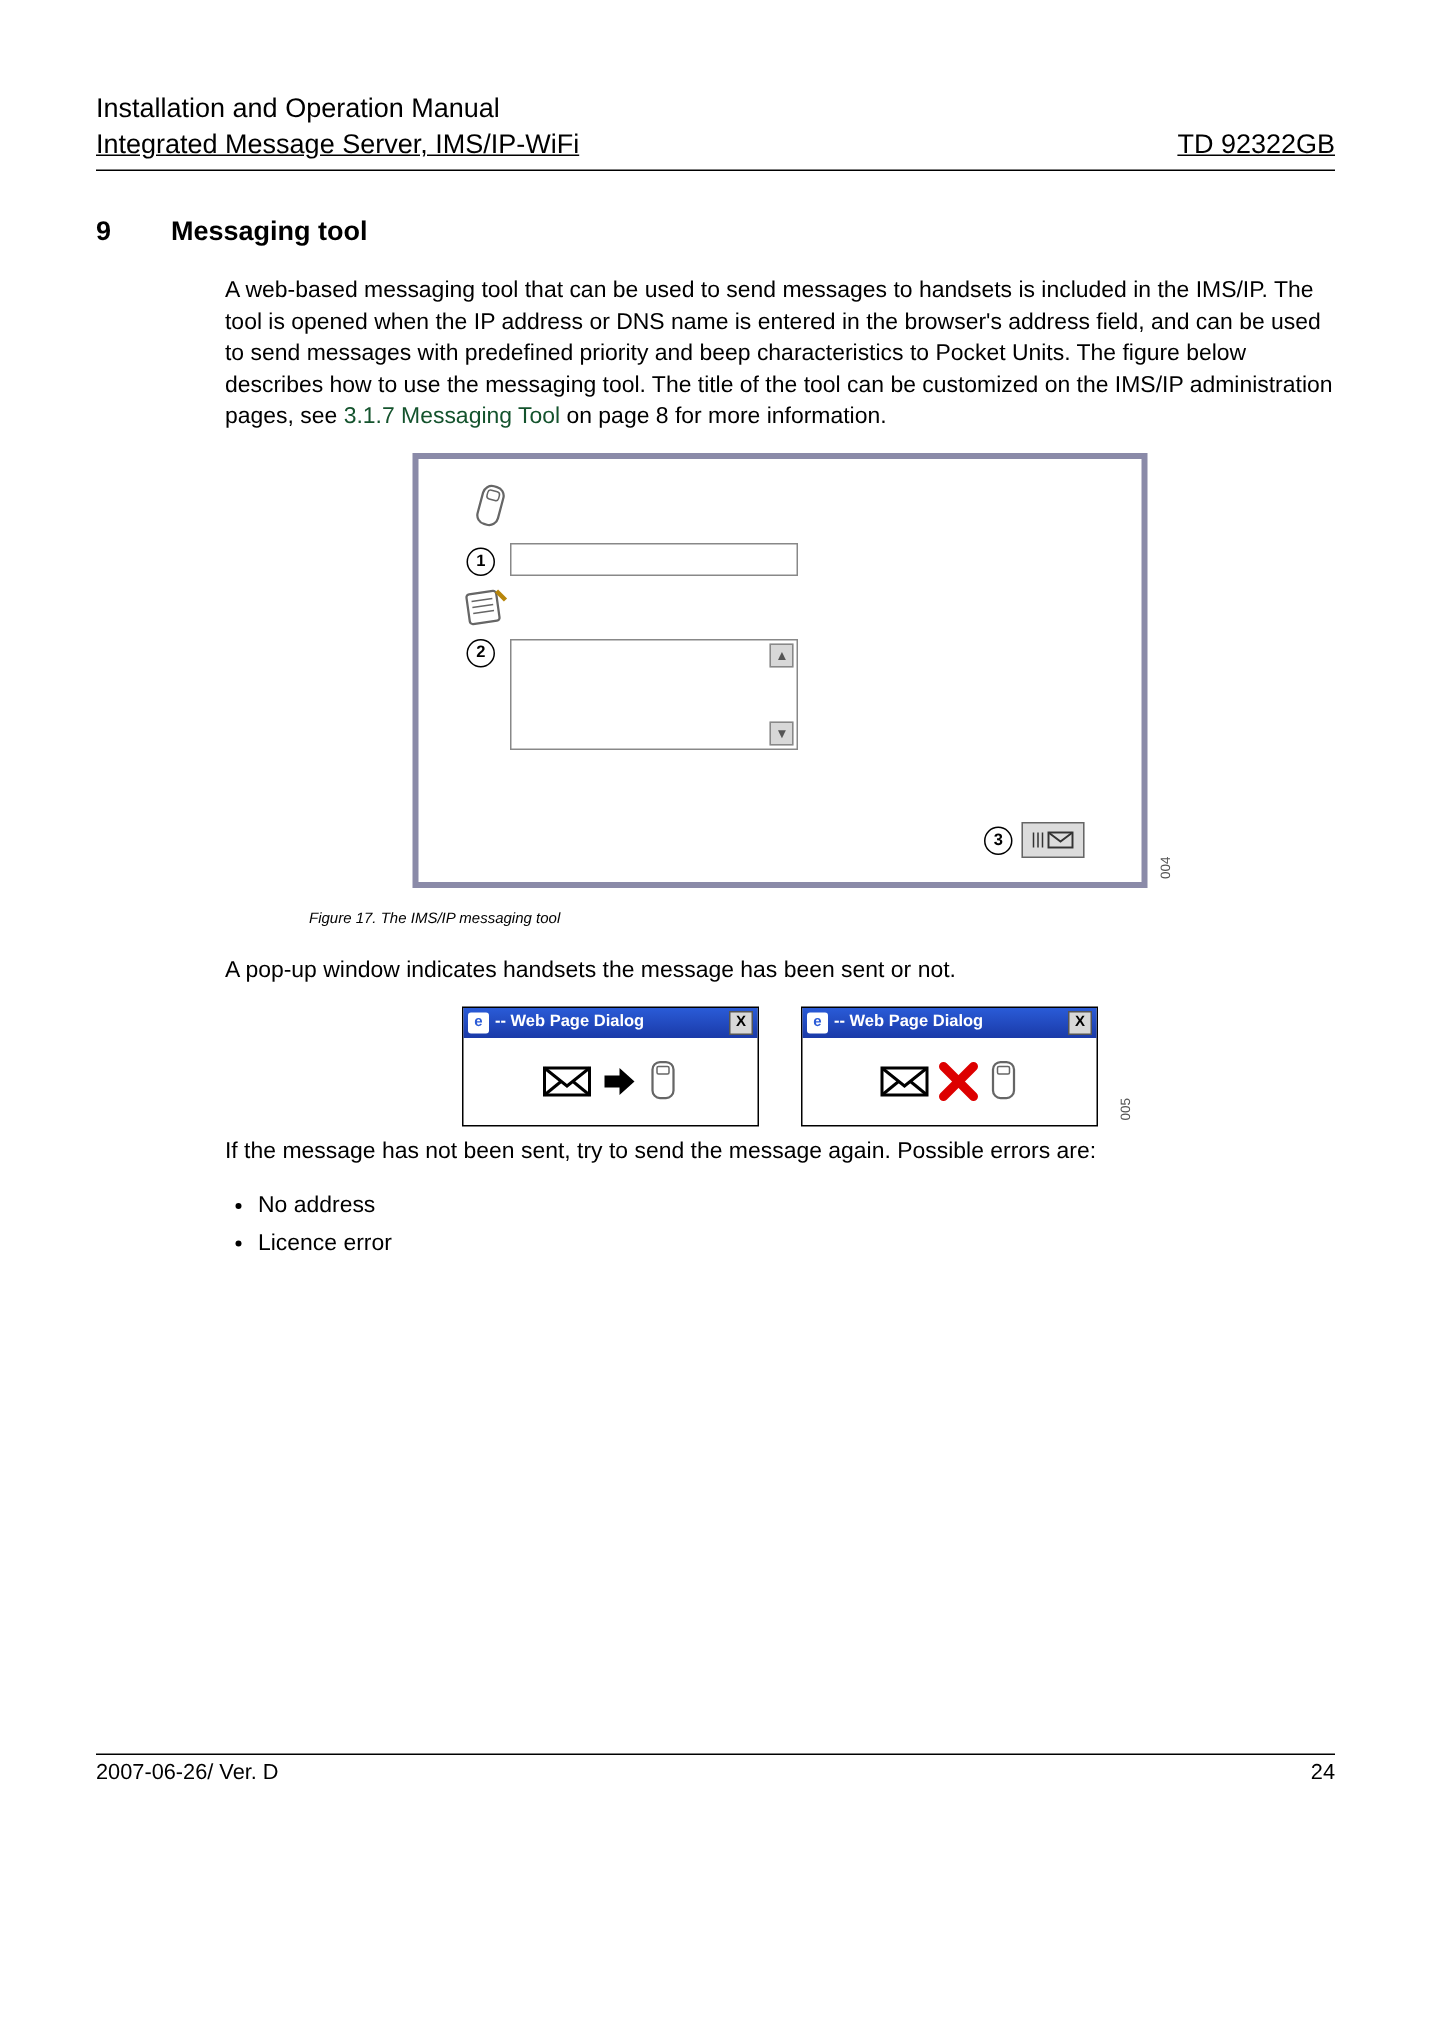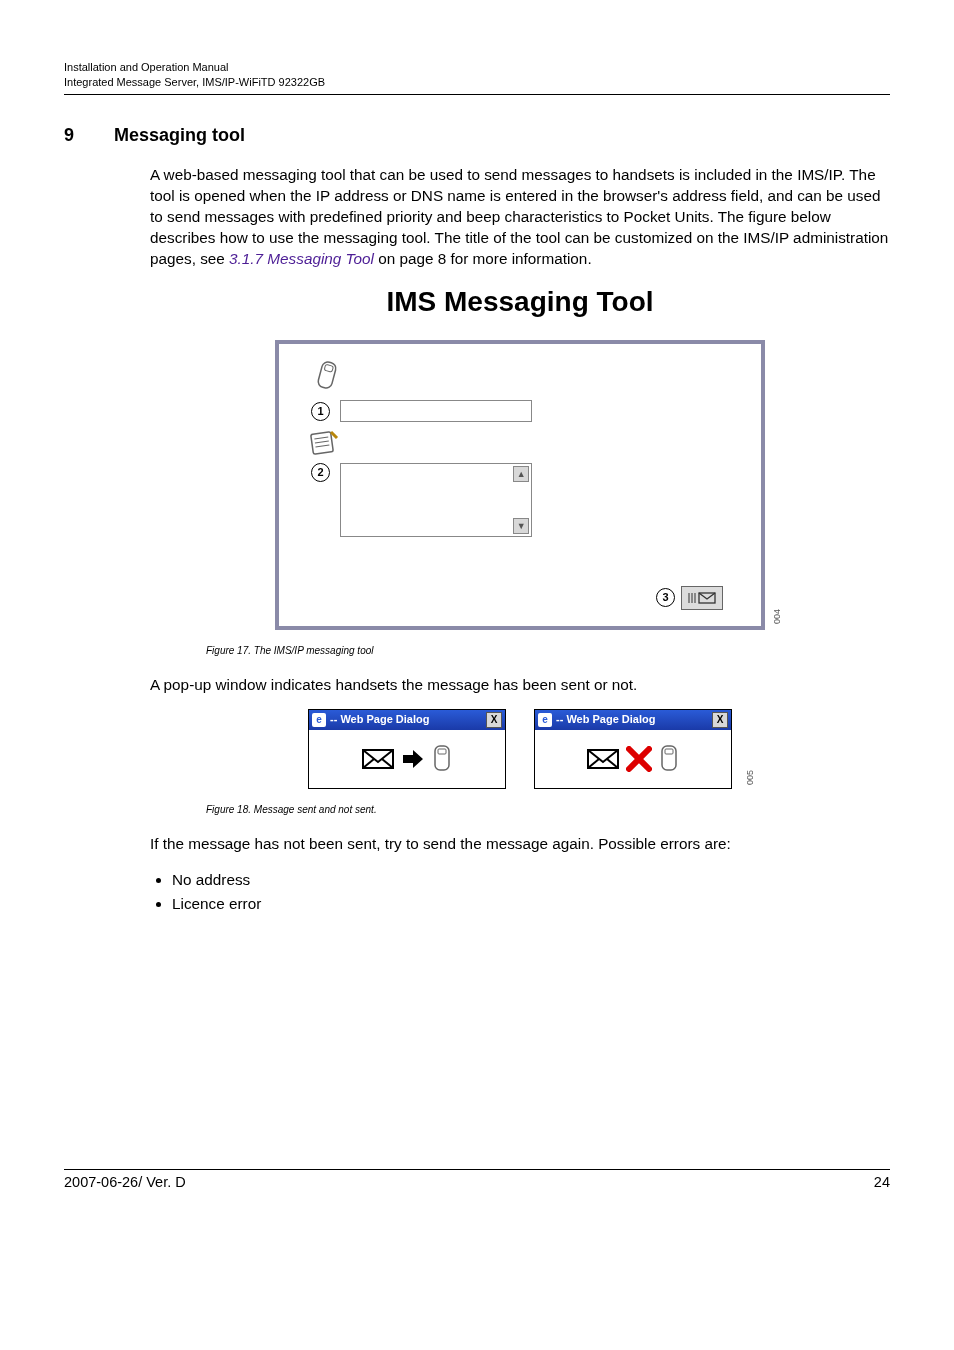--- a/index.html
+++ b/index.html
@@ -11,46 +11,48 @@
     color: #000;
     width: 954px;
   }
   .page {
     padding: 60px 64px 40px 64px;
     min-height: 1230px;
     position: relative;
     box-sizing: border-box;
   }
   .hdr {
-    font-size: 11px;
+    font-size: 18px;
     line-height: 1.35;
   }
   .hdr-row {
     display: flex;
+    justify-content: space-between;
+    text-decoration: underline;
   }
   .rule {
     border: none;
     border-top: 1.5px solid #000;
     margin: 4px 0 30px 0;
   }
   .section-head {
     display: flex;
     font-weight: 700;
     font-size: 18px;
     margin-bottom: 18px;
   }
   .section-num { width: 50px; }
   .body-col {
     margin-left: 86px;
     margin-right: 0;
     font-size: 15.3px;
     line-height: 1.38;
   }
   .body-col p { margin: 0 0 14px 0; }
-  .link { color: #4c1d95; font-style: italic; }
+  .link { color: #14532d; }
   .fig-title {
     text-align: center;
     font-family: Arial, sans-serif;
     font-weight: 700;
     font-size: 28px;
     margin: 12px 0 18px 0;
   }
   .fig17-wrap {
     margin: 0 auto;
     width: 490px;
@@ -219,21 +221,20 @@
   <div class="section-head">
     <span class="section-num">9</span>
     <span>Messaging tool</span>
   </div>
 
   <div class="body-col">
     <p>
       <span>A web-based messaging tool that can be used to send messages to handsets is included in the IMS/IP. The tool is opened when the IP address or DNS name is entered in the browser's address field, and can be used to send messages with predefined priority and beep characteristics to Pocket Units. The figure below describes how to use the messaging tool. The title of the tool can be customized on the IMS/IP administration pages, see </span><span class="link">3.1.7 Messaging Tool</span><span> on page 8 for more information.</span>
     </p>
 
-    <div class="fig-title">IMS Messaging Tool</div>
 
     <div class="fig17-wrap">
       <div class="tool-frame">
 
         <div class="phone-ico">
           <svg width="28" height="34" viewBox="0 0 28 34">
             <rect x="7" y="2" width="14" height="26" rx="6" ry="6" fill="none" stroke="#666" stroke-width="1.5" transform="rotate(15 14 15)"></rect>
             <rect x="10" y="5" width="8" height="6" rx="2" fill="none" stroke="#666" stroke-width="1" transform="rotate(15 14 15)"></rect>
           </svg>
         </div>
@@ -325,21 +326,20 @@
           </svg>
           <svg width="22" height="30" viewBox="0 0 22 30">
             <rect x="4" y="2" width="14" height="24" rx="5" fill="none" stroke="#666" stroke-width="1.5"></rect>
             <rect x="7" y="5" width="8" height="5" rx="1" fill="none" stroke="#666" stroke-width="1"></rect>
           </svg>
         </div>
       </div>
       <span class="img-id2">005</span>
     </div>
 
-    <div class="caption">Figure 18. Message sent and not sent.</div>
 
     <p>If the message has not been sent, try to send the message again. Possible errors are:</p>
 
     <ul class="bullets">
       <li>No address</li>
       <li>Licence error</li>
     </ul>
   </div>
 
   <div class="ftr">

